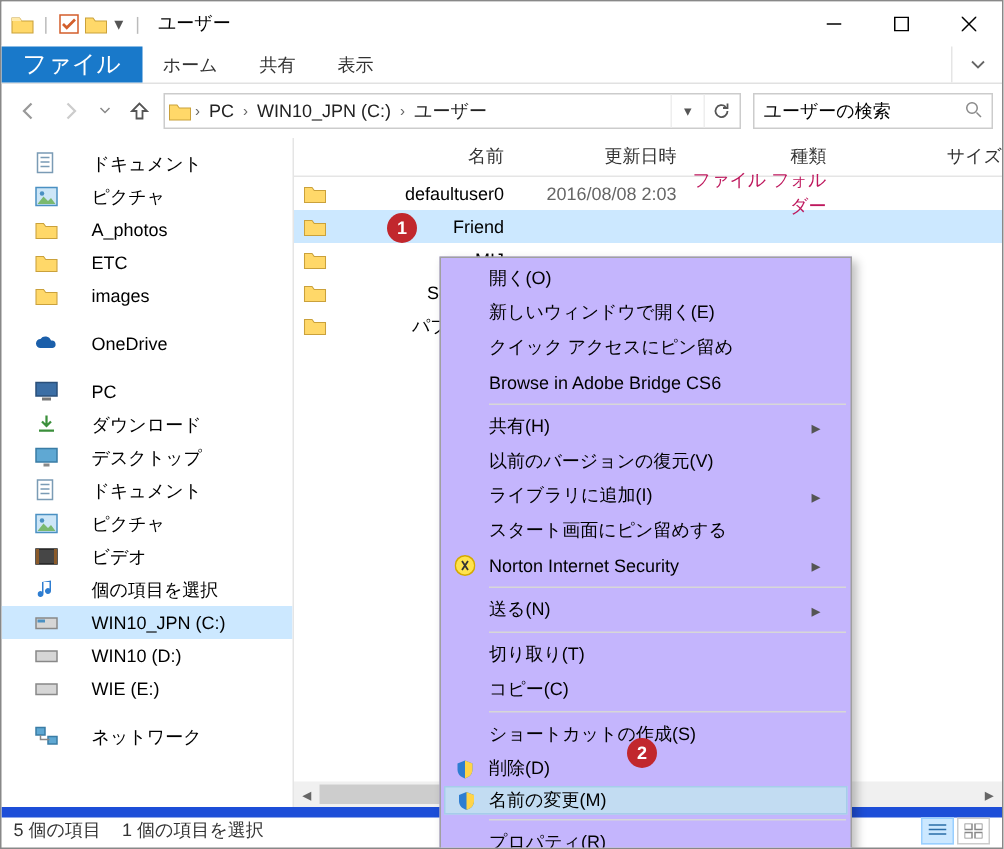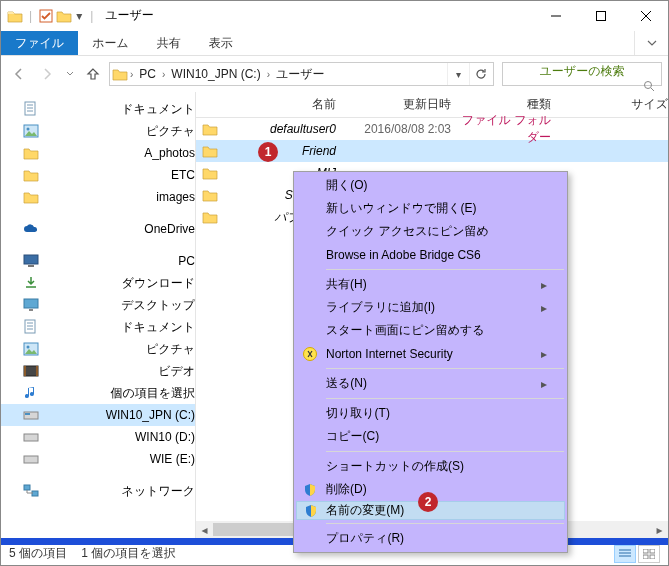--- a/index.html
+++ b/index.html
@@ -4,50 +4,50 @@
 <style>
 * { margin: 0; padding: 0; box-sizing: border-box; font-family: "Yu Gothic UI", "Segoe UI", Meiryo, sans-serif; }
 body { background: #fff; width: 669px; height: 566px; overflow: hidden; font-size: 12px; position: relative; border: 1px solid #888; }
 .titlebar { height: 30px; display: flex; align-items: center; background: #fff; border-bottom: 1px solid #fff; }
 .titlebar .qat { display: flex; align-items: center; padding-left: 6px; gap: 2px; }
 .title-text { margin-left: 8px; font-size: 12px; }
 .win-controls { margin-left: auto; display: flex; }
 .win-controls div { width: 45px; height: 29px; display: flex; align-items: center; justify-content: center; }
 .win-controls svg { width: 10px; height: 10px; }
 .ribbon-strip { height: 25px; display: flex; align-items: stretch; border-bottom: 1px solid #e1e1e1; }
-.file-tab { background: #1979ca; color: #fff; padding: 0 14px; display: flex; align-items: center; font-size: 12px; }
+.file-tab { background: #1979ca; color: #fff; padding: 0 14px; display: flex; align-items: center; font-size: 16px; }
 .rtab { padding: 0 14px; display: flex; align-items: center; color: #333; }
 .ribbon-expand { margin-left: auto; width: 34px; display: flex; align-items: center; justify-content: center; border-left: 1px solid #e5e5e5; }
 .navbar { height: 36px; display: flex; align-items: center; padding: 4px 6px; gap: 4px; }
 .nav-btn { width: 24px; height: 24px; display: flex; align-items: center; justify-content: center; color: #888; }
 .nav-btn.enabled { color: #333; }
 .addr { flex: 1; height: 24px; border: 1px solid #ccc; display: flex; align-items: center; padding: 0 2px; }
 .addr-seg { padding: 0 4px; color: #222; display: flex; align-items: center; height: 100%; }
 .addr-sep { color: #666; padding: 0 2px; }
 .addr-spacer { flex: 1; }
 .addr-drop, .addr-refresh { width: 22px; display: flex; align-items: center; justify-content: center; color: #555; border-left: 1px solid #eee; height: 100%; }
-.search { width: 160px; height: 24px; border: 1px solid #ccc; display: flex; align-items: center; padding: 0 6px; color: #4d7c0f; margin-left: 4px; flex-direction: column; }
+.search { width: 160px; height: 24px; border: 1px solid #ccc; display: flex; align-items: center; padding: 0 6px; color: #000000; margin-left: 4px; }
 .search .sicon { margin-left: auto; }
 .body-area { display: flex; height: 446px; }
 .navpane { width: 195px; border-right: 1px solid #e5e5e5; overflow: hidden; padding-top: 6px; }
-.tree-item { display: flex; align-items: center; height: 22px; padding-left: 22px; gap: 22px; justify-content: space-between; }
+.tree-item { display: flex; align-items: center; height: 22px; padding-left: 22px; gap: 22px; }
 .tree-item.indent2 { }
 .tree-item.sel { background: #cce8ff; }
 .tree-spacer { height: 10px; }
 .ticon { width: 16px; height: 16px; display: inline-flex; align-items: center; justify-content: center; }
 .content { flex: 1; display: flex; flex-direction: column; text-align: right; }
 .cols { height: 26px; display: flex; align-items: center; border-bottom: 1px solid #e5e5e5; color: #333; }
 .col-name { width: 140px; padding-left: 8px; }
 .col-date { width: 115px; }
 .col-type { width: 100px; }
 .col-size { flex: 1; }
 .filelist { flex: 1; position: relative; }
 .row { height: 22px; display: flex; align-items: center; padding-left: 6px; }
 .row .ficon { width: 18px; display: flex; align-items: center; }
-.row .fname { width: 116px; font-style: italic; }
+.row .fname { width: 116px; }
 .row .fdate { width: 115px; color: #666; }
 .row .ftype { width: 100px; color: #be185d; }
 .row.sel { background: #cce8ff; }
 .scroll-h { position: absolute; bottom: 0; left: 0; right: 0; height: 17px; background: #f0f0f0; display: flex; align-items: center; }
 .scroll-h .btn { width: 17px; height: 17px; display: flex; align-items: center; justify-content: center; color: #666; }
 .scroll-h .track { flex: 1; height: 17px; position: relative; }
 .scroll-h .thumb { position: absolute; left: 0; top: 2px; height: 13px; width: 220px; background: #cdcdcd; }
 .status { height: 24px; border-top: 7px solid #1d4ed8; display: flex; align-items: center; padding: 0 8px; color: #333; gap: 14px; }
 .status .views { margin-left: auto; display: flex; gap: 2px; }
 .view-btn { width: 22px; height: 18px; border: 1px solid #ccc; display: flex; align-items: center; justify-content: center; }
@@ -424,20 +424,23 @@
     </div>
   <div class="ctx-item">
       <span>Browse in Adobe Bridge CS6</span>
     </div>
   <div class="ctx-sep"></div>
   <div class="ctx-item">
       <span>共有(H)</span>
       <span class="ctx-arrow">▸</span>
     </div>
   <div class="ctx-item">
+      <span>以前のバージョンの復元(V)</span>
+    </div>
+  <div class="ctx-item">
       <span>ライブラリに追加(I)</span>
       <span class="ctx-arrow">▸</span>
     </div>
   <div class="ctx-item">
       <span>スタート画面にピン留めする</span>
     </div>
   <div class="ctx-item">
       <span class="ctx-icon">
         <svg width="14" height="14" viewBox="0 0 14 14">
           <circle cx="7" cy="7" r="6.5" fill="#ffe34d" stroke="#d4a900"></circle>

